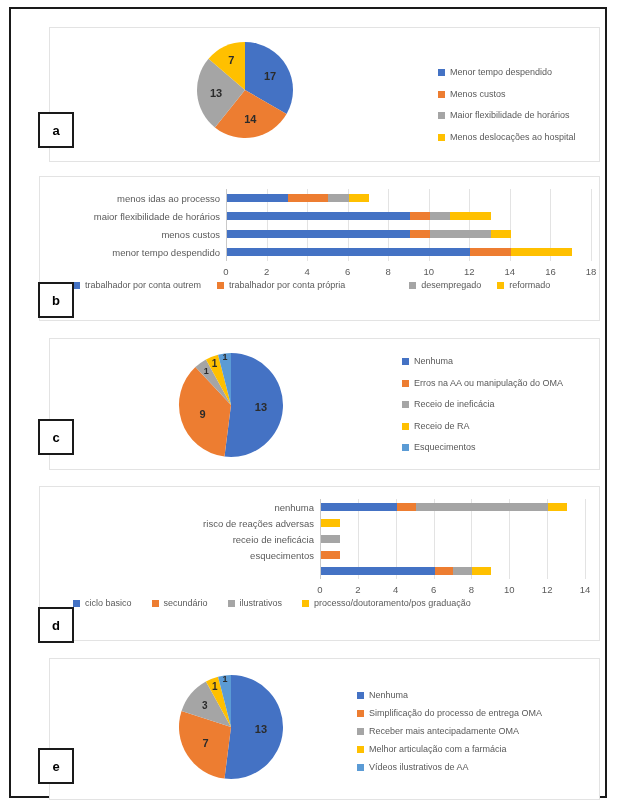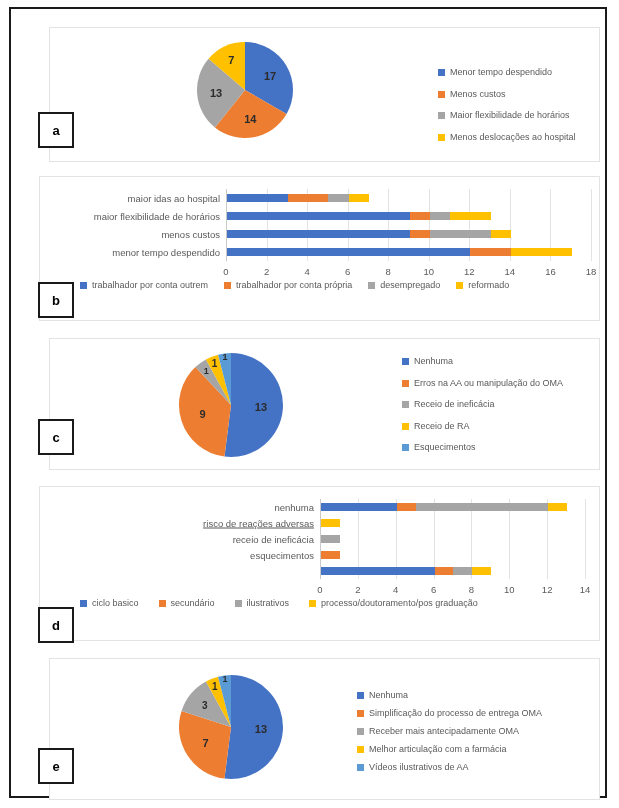--- a/index.html
+++ b/index.html
@@ -68,21 +68,21 @@
   .legend-pie .legend-item { margin-bottom: 12.5px; }
   .legend-pie-tight .legend-item { margin-bottom: 9px; }
   .swatch {
     width: 7px; height: 7px;
     margin-right: 5px;
     flex: 0 0 auto;
   }
   .legend-row {
     position: absolute;
     display: flex; align-items: center;
-    font-size: 9.5px; color: #5a5a5a; padding-left: 7px;
+    font-size: 9.5px; color: #5a5a5a;
   }
   .legend-row .legend-item { margin-right: 14px; }
 
   
   .bar-chart { position: absolute; }
   .plot { position: absolute; }
   .gridline {
     position: absolute; top: 0; bottom: 0;
     width: 1px; background: #e3e3e3;
   }
@@ -142,21 +142,21 @@
         </div>
       </div>
   </div>
   <div class="tag" id="tag-a">a</div>
 
   <div class="panel" id="panel-b">
     <div class="bar-chart" id="bar-b" style="left:0; top:0; width:561px; height:110px;">
         <div class="cat-label" style="left: 0px; width: 180px; top: 75px;">menor tempo despendido</div>
         <div class="cat-label" style="left: 0px; width: 180px; top: 57px;">menos custos</div>
         <div class="cat-label" style="left: 0px; width: 180px; top: 39px;">maior flexibilidade de horários</div>
-        <div class="cat-label" style="left: 0px; width: 180px; top: 21px;">maior idas ao hospital</div>
+        <div class="cat-label" style="left: 0px; width: 180px; top: 21px;">menos idas ao processo</div>
         <div class="plot" style="left: 186px; top: 12px; width: 365px; height: 72px;">
           <div class="axisline" style="left: 0px;"></div>
           <div class="gridline" style="left: 40.5556px;"></div>
           <div class="gridline" style="left: 81.1111px;"></div>
           <div class="gridline" style="left: 121.667px;"></div>
           <div class="gridline" style="left: 162.222px;"></div>
           <div class="gridline" style="left: 202.778px;"></div>
           <div class="gridline" style="left: 243.333px;"></div>
           <div class="gridline" style="left: 283.889px;"></div>
           <div class="gridline" style="left: 324.444px;"></div>
@@ -198,21 +198,21 @@
       </div>
     <div class="legend-row" id="legend-b" style="left:33px; top:104px;">
         <div class="legend-item" style="margin-right: 16px;">
           <span class="swatch" style="background: rgb(68, 114, 196);"></span>
           <span>trabalhador por conta outrem</span>
         </div>
         <div class="legend-item" style="margin-right: 16px;">
           <span class="swatch" style="background: rgb(237, 125, 49);"></span>
           <span>trabalhador por conta própria</span>
         </div>
-        <div class="legend-item" style="margin-right: 16px;">
+        <div class="legend-item" style="margin-right: 16px; margin-left: 48px;">
           <span class="swatch" style="background: rgb(165, 165, 165);"></span>
           <span>desempregado</span>
         </div>
         <div class="legend-item" style="margin-right: 16px;">
           <span class="swatch" style="background: rgb(255, 192, 0);"></span>
           <span>reformado</span>
         </div>
       </div>
   </div>
   <div class="tag" id="tag-b">b</div>
@@ -254,21 +254,21 @@
           <span>Esquecimentos</span>
         </div>
       </div>
   </div>
   <div class="tag" id="tag-c">c</div>
 
   <div class="panel" id="panel-d">
     <div class="bar-chart" id="bar-d" style="left:0; top:0; width:561px; height:118px;">
         <div class="cat-label" style="left: 0px; width: 274px; top: 68px;">esquecimentos</div>
         <div class="cat-label" style="left: 0px; width: 274px; top: 52px;">receio de ineficácia</div>
-        <div class="cat-label" style="left: 0px; width: 274px; top: 36px; text-decoration: underline;">risco de reações adversas</div>
+        <div class="cat-label" style="left: 0px; width: 274px; top: 36px;">risco de reações adversas</div>
         <div class="cat-label" style="left: 0px; width: 274px; top: 20px;">nenhuma</div>
         <div class="plot" style="left: 280px; top: 12px; width: 265px; height: 80px;">
           <div class="axisline" style="left: 0px;"></div>
           <div class="gridline" style="left: 37.8571px;"></div>
           <div class="gridline" style="left: 75.7143px;"></div>
           <div class="gridline" style="left: 113.571px;"></div>
           <div class="gridline" style="left: 151.429px;"></div>
           <div class="gridline" style="left: 189.286px;"></div>
           <div class="gridline" style="left: 227.143px;"></div>
           <div class="gridline" style="left: 265px;"></div>

